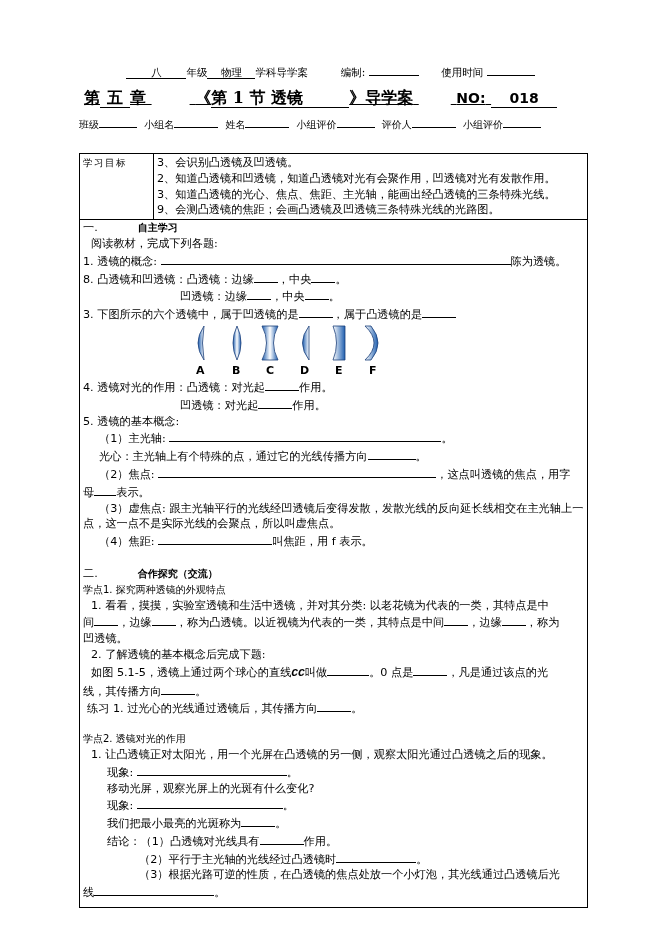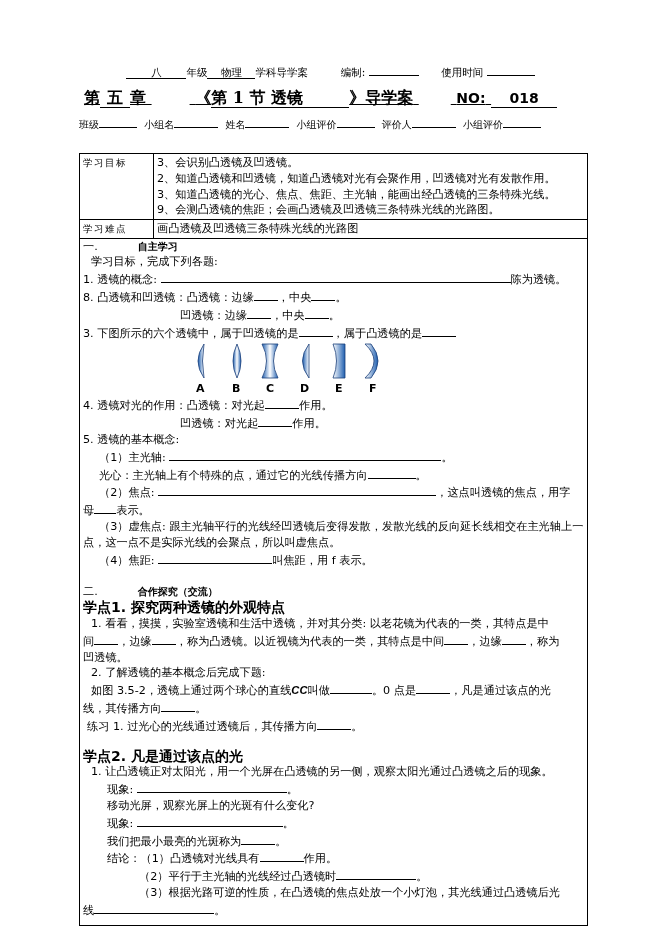--- a/index.html
+++ b/index.html
@@ -12,25 +12,25 @@
   .hdr3 { top:118px; left:79px; font-size:10px; font-family:"DejaVu Serif", serif; }
   .hdr3 .u { line-height:12px; margin-right:4px; }
   table.main { position:absolute; left:79px; top:153px; width:509px; border-collapse:collapse; font-size:11.2px; }
   table.main td { border:1px solid #000; vertical-align:top; padding:1px 3px; line-height:15.5px; }
   td.lbl { width:67px; font-size:9.5px; letter-spacing:1.5px; font-family:"DejaVu Serif", serif;margin-left:12px; }
   .body-cell { padding:0 3px 6px 3px !important; }
   .ln { line-height:15.8px; white-space:nowrap; }
   .ln.wrap { white-space:normal; }
   .blank { display:inline-block; border-bottom:1px solid #000; height:12px; vertical-align:baseline; }
   .sec { font-weight:bold; font-size:10px; font-family:"DejaVu Serif", serif; }
-  .xd { font-weight:bold; font-size:14px; }
+  .xd { font-weight:normal; font-size:10px; }
   .lenses { height:55px; position:relative; }
   .lens { position:absolute; top:2px; }
   .lens-lbl { position:absolute; top:40px; font-weight:bold; font-size:11px; font-family:"DejaVu Sans", sans-serif; }
-  .cc { font-style:italic; font-weight:bold; font-family:Liberation Sans, sans-serif; }
+  .cc { font-style:italic; font-weight:bold; font-family:Liberation Mono, monospace; }
 </style>
 </head>
 <body>
 
 <div class="abs hdr1">
   <span class="u" style="width:60px">八</span><span>年级</span><span class="u" style="width:48px">物理</span><span>学科导学案</span>
   <span style="display:inline-block;width:26px"></span>
   <span>编制:</span>
   <span class="u" style="width:50px"></span>
   <span style="display:inline-block;width:16px"></span>
@@ -61,28 +61,24 @@
       <tr>
     <td class="lbl">学习目标</td>
     <td>
       <div class="ln">3、会识别凸透镜及凹透镜。</div>
       <div class="ln">2、知道凸透镜和凹透镜，知道凸透镜对光有会聚作用，凹透镜对光有发散作用。</div>
       <div class="ln">3、知道凸透镜的光心、焦点、焦距、主光轴，能画出经凸透镜的三条特殊光线。</div>
       <div class="ln">9、会测凸透镜的焦距；会画凸透镜及凹透镜三条特殊光线的光路图。</div>
     </td>
   </tr>
   <tr>
-    <td class="lbl">学习难点</td>
-    <td>画凸透镜及凹透镜三条特殊光线的光路图</td>
-  </tr>
-  <tr>
     <td colspan="2" class="body-cell">
 
       <div class="ln"><span>一.</span><span style="display:inline-block;width:40px"></span><span class="sec">自主学习</span></div>
-      <div class="ln" style="padding-left:8px">学习目标，完成下列各题:</div>
+      <div class="ln" style="padding-left:8px">阅读教材，完成下列各题:</div>
       <div class="ln"><span>1. 透镜的概念:</span> <span class="blank" style="width:350px"></span><span>陈为透镜。</span></div>
       <div class="ln"><span>8. 凸透镜和凹透镜：凸透镜：边缘</span><span class="blank" style="width:24px"></span><span>，中央</span><span class="blank" style="width:24px"></span><span>。</span></div>
       <div class="ln" style="padding-left:97px"><span>凹透镜：边缘</span><span class="blank" style="width:24px"></span><span>，中央</span><span class="blank" style="width:24px"></span><span>。</span></div>
       <div class="ln"><span>3. 下图所示的六个透镜中，属于凹透镜的是</span><span class="blank" style="width:34px"></span><span>，属于凸透镜的是</span><span class="blank" style="width:34px"></span></div>
 
       <div class="lenses">
         <svg class="lens" style="left:109px" width="20" height="36">
           <defs>
             <linearGradient id="gh" x1="0" y1="0" x2="1" y2="0">
                   <stop offset="0" stop-color="#1f5fb0"></stop>
@@ -134,25 +130,25 @@
       <div class="ln" style="padding-left:16px"><span>（4）焦距:</span> <span class="blank" style="width:114px"></span><span>叫焦距，用 f 表示。</span></div>
 
       <div style="height:16px"></div>
 
       <div class="ln"><span>二.</span><span style="display:inline-block;width:40px"></span><span class="sec">合作探究（交流）</span></div>
       <div class="ln xd">学点1. 探究两种透镜的外观特点</div>
       <div class="ln" style="padding-left:8px">1. 看看，摸摸，实验室透镜和生活中透镜，并对其分类: 以老花镜为代表的一类，其特点是中</div>
       <div class="ln"><span>间</span><span class="blank" style="width:24px"></span><span>，边缘</span><span class="blank" style="width:24px"></span><span>，称为凸透镜。以近视镜为代表的一类，其特点是中间</span><span class="blank" style="width:24px"></span><span>，边缘</span><span class="blank" style="width:24px"></span><span>，称为</span></div>
       <div class="ln">凹透镜。</div>
       <div class="ln" style="padding-left:8px">2. 了解透镜的基本概念后完成下题:</div>
-      <div class="ln" style="padding-left:8px"><span>如图 3.5-2，透镜上通过两个球心的直线</span><span class="cc">CC</span><span>叫做</span><span class="blank" style="width:42px"></span><span>。0 点是</span><span class="blank" style="width:34px"></span><span>，凡是通过该点的光</span></div>
+      <div class="ln" style="padding-left:8px"><span>如图 5.1-5，透镜上通过两个球心的直线</span><span class="cc">CC</span><span>叫做</span><span class="blank" style="width:42px"></span><span>。0 点是</span><span class="blank" style="width:34px"></span><span>，凡是通过该点的光</span></div>
       <div class="ln"><span>线，其传播方向</span><span class="blank" style="width:34px"></span><span>。</span></div>
       <div class="ln" style="padding-left:4px"><span>练习 1. 过光心的光线通过透镜后，其传播方向</span><span class="blank" style="width:34px"></span><span>。</span></div>
       <div style="height:14px"></div>
-      <div class="ln xd">学点2. 凡是通过该点的光</div>
+      <div class="ln xd">学点2. 透镜对光的作用</div>
       <div class="ln" style="padding-left:8px">1. 让凸透镜正对太阳光，用一个光屏在凸透镜的另一侧，观察太阳光通过凸透镜之后的现象。</div>
       <div class="ln" style="padding-left:24px"><span>现象:</span> <span class="blank" style="width:150px"></span><span>。</span></div>
       <div class="ln" style="padding-left:24px">移动光屏，观察光屏上的光斑有什么变化?</div>
       <div class="ln" style="padding-left:24px"><span>现象:</span> <span class="blank" style="width:146px"></span><span>。</span></div>
       <div class="ln" style="padding-left:24px"><span>我们把最小最亮的光斑称为</span><span class="blank" style="width:34px"></span><span>。</span></div>
       <div class="ln" style="padding-left:24px"><span>结论：（1）凸透镜对光线具有</span><span class="blank" style="width:44px"></span><span>作用。</span></div>
       <div class="ln" style="padding-left:56px"><span>（2）平行于主光轴的光线经过凸透镜时</span><span class="blank" style="width:80px"></span><span>。</span></div>
       <div class="ln" style="padding-left:56px">（3）根据光路可逆的性质，在凸透镜的焦点处放一个小灯泡，其光线通过凸透镜后光</div>
       <div class="ln"><span>线</span><span class="blank" style="width:120px"></span><span>。</span></div>
     </td>

